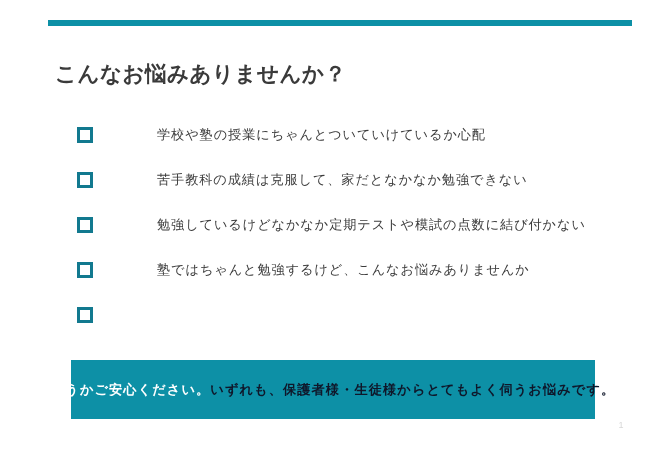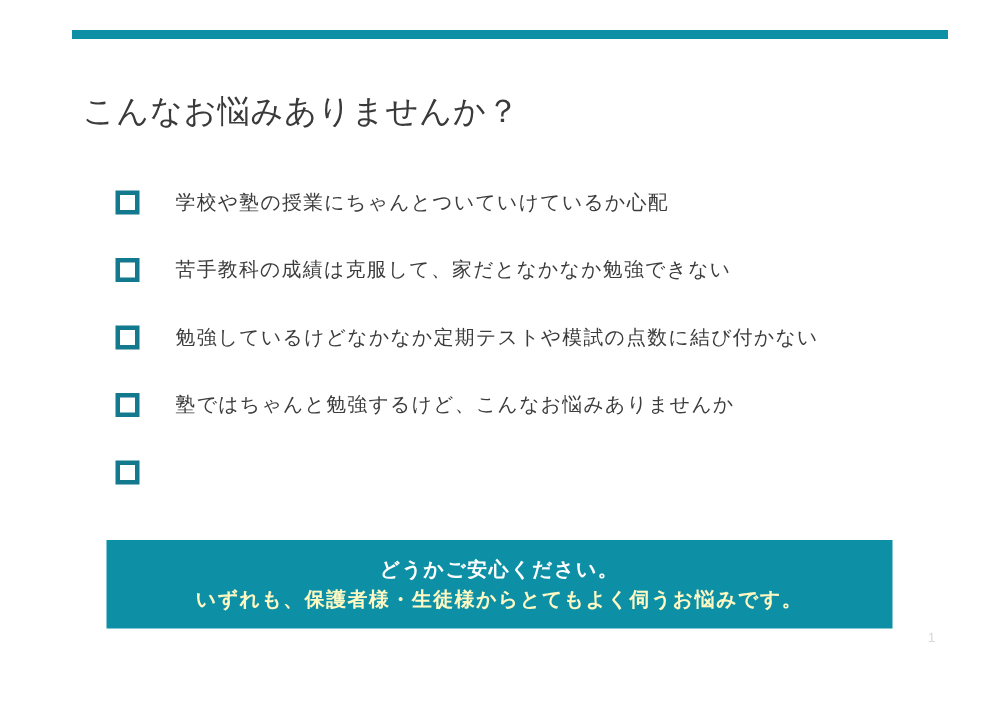--- a/index.html
+++ b/index.html
@@ -29,37 +29,38 @@
     background: #0d90a6;
   }
 
   
   #page-title {
     position: absolute;
     left: 55px;
     top: 46px;
     font-size: 21.5px;
     line-height: 1.35;
-    font-weight: 400;
+    font-weight: 700;
     color: #3a3a3a;
     letter-spacing: 0.5px;
     white-space: nowrap;
   }
 
   
   #checklist {
     position: absolute;
     left: 77px;
     top: 112px;
     width: 560px;
   }
   .check-row {
     display: flex;
     align-items: center;
     height: 45px;
+    gap: 40px;
   }
   .check-box {
     flex: 0 0 auto;
     width: 16px;
     height: 16px;
     box-sizing: border-box;
     border: 3.5px solid #12798f;
     background: #ffffff;
     margin-right: 24px;
   }
@@ -73,36 +74,36 @@
 
   
   #footer-box {
     position: absolute;
     left: 71px;
     top: 360px;
     width: 524px;
     height: 59px;
     background: #0d90a6;
     display: flex;
-    flex-direction: column;
+    flex-direction: row;
     align-items: center;
     justify-content: center;
   }
   #footer-line-1 {
     font-size: 13.2px;
     font-weight: 700;
     color: #ffffff;
     letter-spacing: 1.1px;
     line-height: 1.5;
     white-space: nowrap;
   }
   #footer-line-2 {
     font-size: 13.2px;
     font-weight: 700;
-    color: #fef9c3;
+    color: #0f172a;
     letter-spacing: 1.1px;
     line-height: 1.5;
     white-space: nowrap;
   }
 
   
   #page-number {
     position: absolute;
     left: 614px;
     top: 420px;

